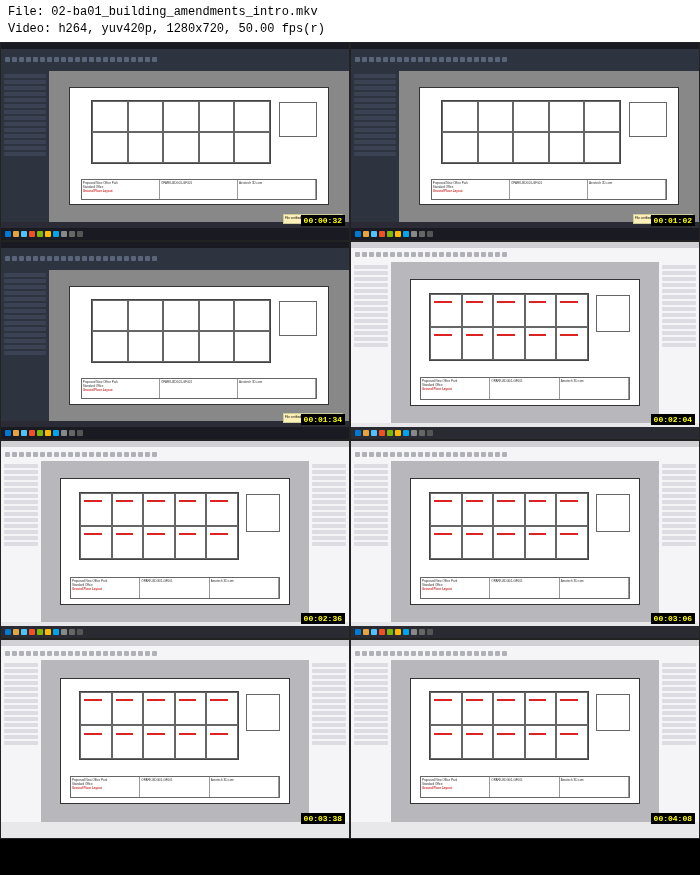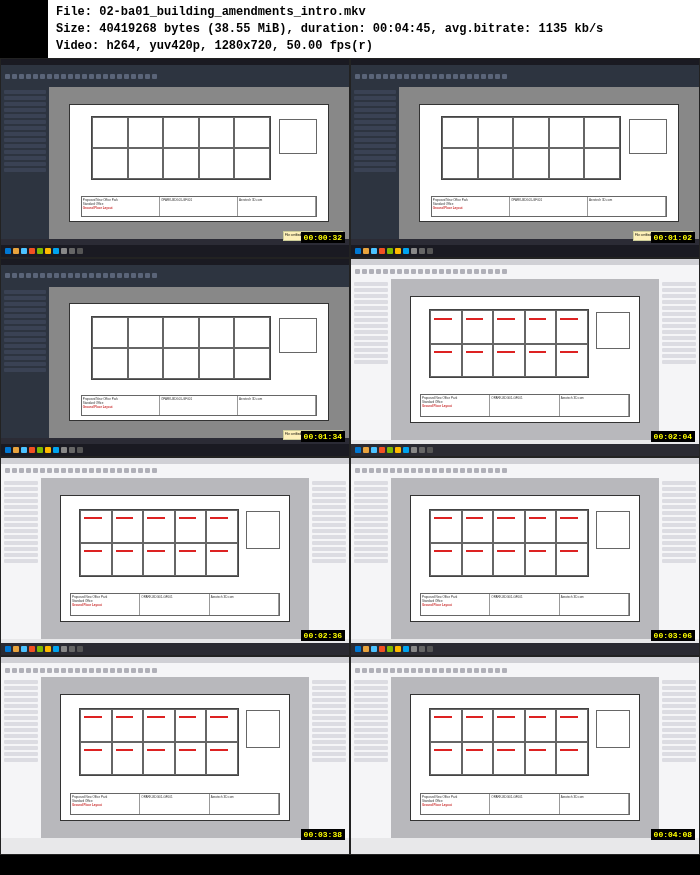--- a/index.html
+++ b/index.html
@@ -1,17 +1,17 @@
 <!DOCTYPE html>
 <html><head>
 <meta charset="utf-8">
 <style>
   * { margin: 0; padding: 0; box-sizing: border-box; }
   body { width: 700px; height: 875px; background: #000; font-family: "Courier New", monospace; overflow: hidden; }
-  .header { background: #fff; padding: 4px 8px; font-size: 12px; font-weight: bold; line-height: 1.4; color: #000; margin-left: 48px; }
+  .header { background: #fff; padding: 4px 8px; font-size: 12px; font-weight: normal; line-height: 1.4; color: #000; }
   .header div { white-space: nowrap; }
   .grid { display: grid; grid-template-columns: 1fr 1fr; grid-template-rows: repeat(4, 1fr); height: calc(875px - 78px); }
   .thumb { position: relative; border: 1px solid #222; background: #2b2b35; overflow: hidden; font-family: Arial, sans-serif; }
   .thumb.light { background: #e8e8ea; }
   .titlebar { height: 6px; background: #1a1a22; }
   .thumb.light .titlebar { background: #d0d0d5; }
   .ribbon { height: 22px; background: #2d3440; display: flex; align-items: center; padding: 0 4px; gap: 2px; }
   .thumb.light .ribbon { height: 14px; background: #f5f5f7; }
   .ribbon-btn { width: 5px; height: 5px; background: #5a6478; border-radius: 1px; }
   .thumb.light .ribbon-btn { background: #b0b0b8; }
@@ -36,21 +36,20 @@
   .taskbar { position: absolute; bottom: 0; left: 0; right: 0; height: 12px; background: #1a1a22; display: flex; align-items: center; padding: 0 4px; gap: 2px; }
   .thumb.light .taskbar { background: #2a2a32; }
   .tb-icon { width: 6px; height: 6px; border-radius: 1px; }
   .timestamp { position: absolute; bottom: 14px; right: 4px; background: #000; color: #ff0; font-size: 8px; font-weight: bold; padding: 1px 3px; font-family: "Courier New", monospace; }
 </style>
 </head>
 <body>
 
 <div class="header">
   <div><span>File:</span> <span>02-ba01_building_amendments_intro.mkv</span></div>
-  <div>Size: 40419268 bytes (38.55 MiB), duration: 00:04:45, avg.bitrate: 1135 kb/s</div>
   <div>Video: h264, yuv420p, 1280x720, 50.00 fps(r)</div>
 </div>
 
 <div class="grid">
     <div class="thumb">
       <div class="titlebar"></div>
       <div class="ribbon">
         <div class="ribbon-btn"></div>
         <div class="ribbon-btn"></div>
         <div class="ribbon-btn"></div>

